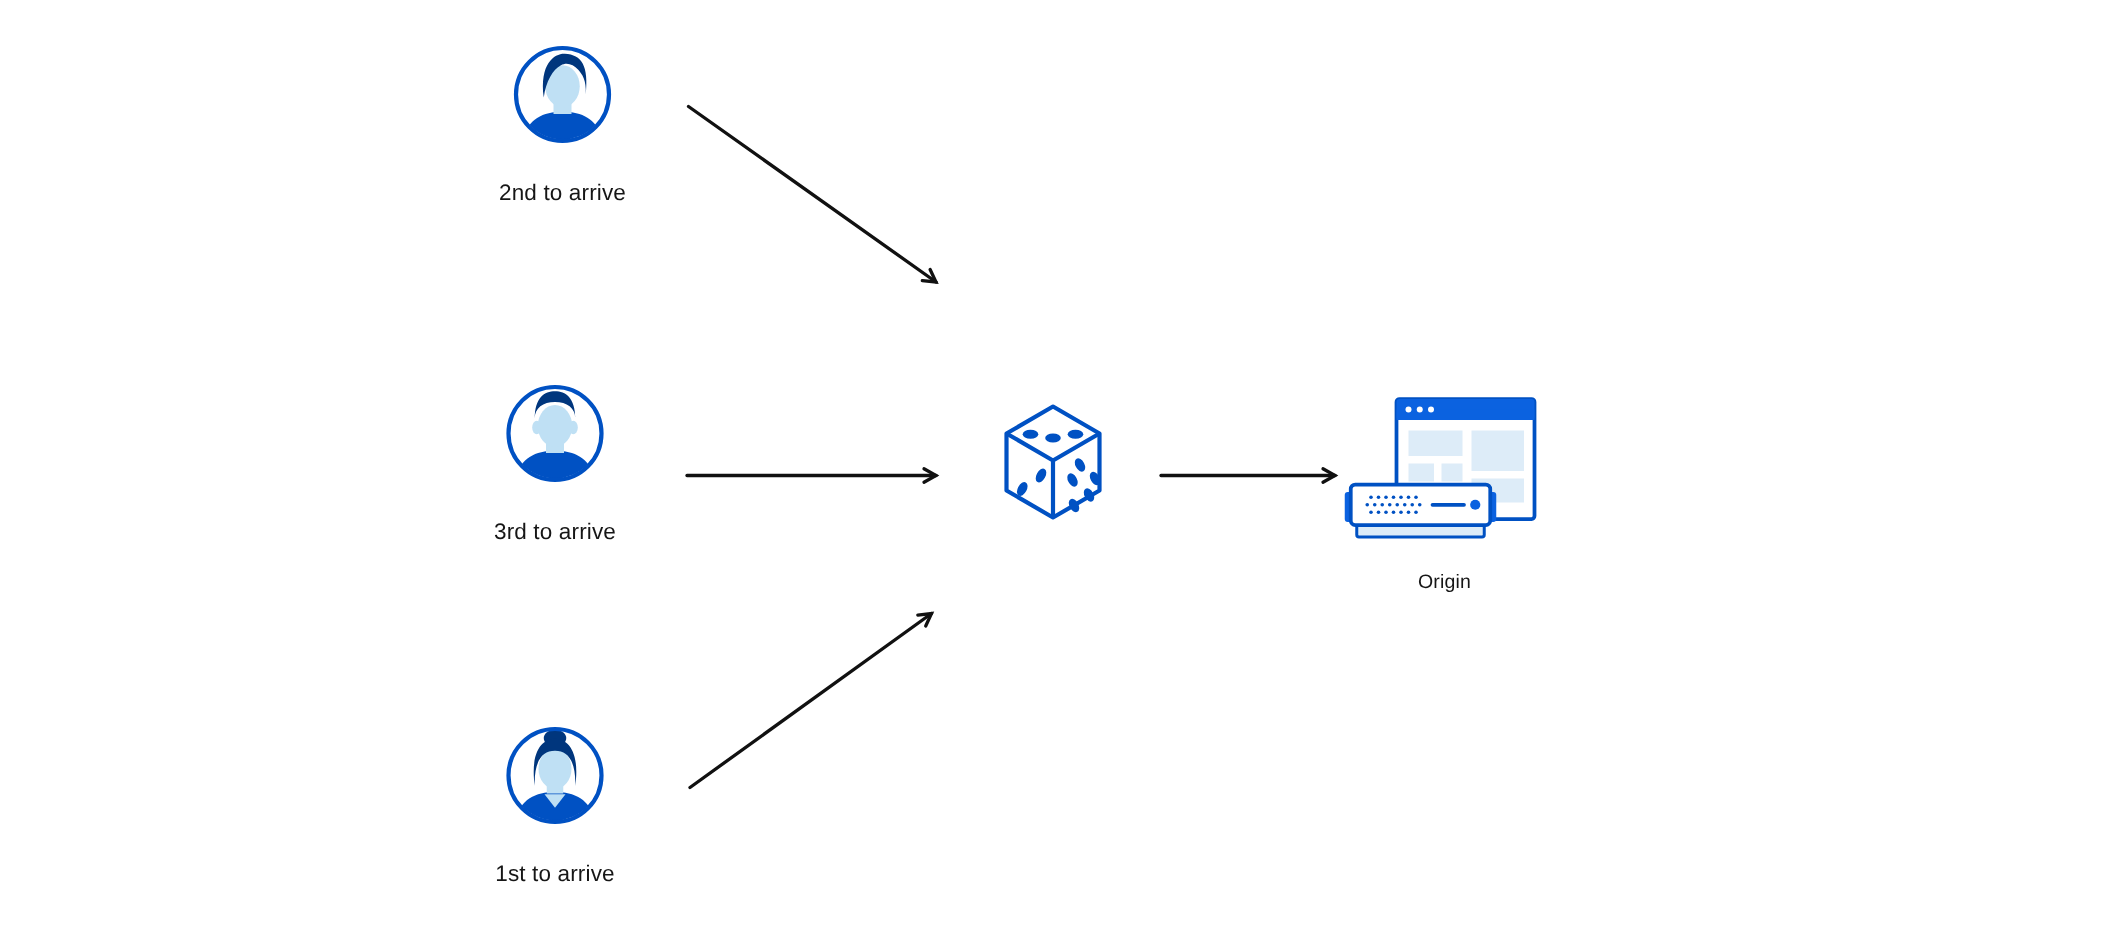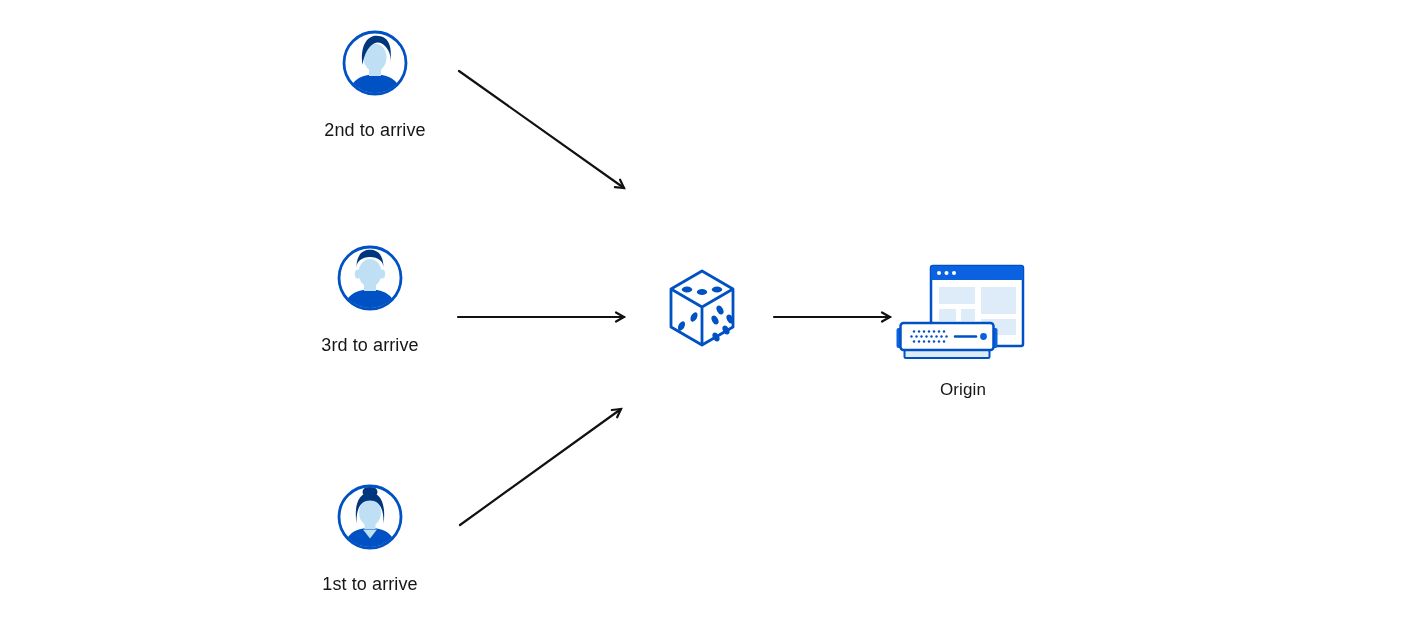--- a/index.html
+++ b/index.html
@@ -17,24 +17,24 @@
   body{font-family:"Liberation Sans","DejaVu Sans",sans-serif;}
   .canvas{
     position:relative;width:1405px;height:633px;
     background:var(--canvas-bg);overflow:hidden;
   }
   .arrows{position:absolute;left:0;top:0;pointer-events:none;}
   .arrow{stroke:var(--arrow-black);stroke-width:2.2;stroke-linecap:round;fill:none;marker-end:url(#arrowhead);}
   .ah{fill:none;stroke:var(--arrow-black);stroke-width:2.2;stroke-linecap:round;stroke-linejoin:miter;}
   .node{position:absolute;display:flex;flex-direction:column;align-items:center;}
   .node-label{
-    margin-top:0;font-size:18px;line-height:1.2;color:var(--label-text);
+    margin-top:0;font-size:15px;line-height:1.2;color:var(--label-text);
     white-space:nowrap;text-align:center;letter-spacing:0.1px;
   }
-  .origin-label{font-size:17px;}
+  .origin-label{font-size:13px;}
   
   .ring{fill:none;stroke:var(--stroke-blue);stroke-width:2.8;}
   .f-white{fill:#ffffff;}
   .f-skin{fill:var(--skin-blue);}
   .f-hair{fill:var(--hair-blue);}
   .f-shirt{fill:var(--stroke-blue);}
   .f-blue{fill:var(--stroke-blue);}
   .f-bright{fill:var(--bright-blue);}
   .f-light{fill:var(--light-blue);}
   .st-blue{stroke:var(--stroke-blue);fill:#ffffff;}
@@ -69,21 +69,21 @@
         <path class="f-shirt" d="M7,68 C9,51 20,45.5 34,45.5 C48,45.5 59,51 61,68 Z"></path>
         <path class="f-skin" d="M28,34 h12 v13 h-12 z"></path>
         <ellipse class="f-skin" cx="34" cy="28.5" rx="11.5" ry="14"></ellipse>
         <path class="f-hair" d="M21.5,36 C18.5,13 29,6.5 35.5,6.8 C47,7.4 51.5,15 49.5,34 C50,24 47,20.5 44.5,17.5 C41,13.5 36.5,12.5 33,14.5 C27.5,17.5 23,25 21.5,36 Z"></path>
       </g>
       <circle class="ring" cx="34" cy="34" r="31"></circle>
     </svg>
     <figcaption class="node-label" style="margin-top:23px;">2nd to arrive</figcaption>
   </figure>
 
-  <figure class="node" style="left:290px;top:244px;width:160px;justify-content:flex-end;">
+  <figure class="node" style="left:290px;top:255px;width:160px;justify-content:flex-end;">
     <svg width="68" height="68" viewBox="0 0 68 68">
       <defs>
           <clipPath id="clip2">
             <circle cx="34" cy="34" r="30"></circle>
           </clipPath>
         </defs>
       <circle class="f-white" cx="34" cy="34" r="30"></circle>
       <g clip-path="url(#clip2)">
         <path class="f-shirt" d="M7,68 C9,51 20,45.5 34,45.5 C48,45.5 59,51 61,68 Z"></path>
         <path class="f-skin" d="M28,34 h12 v13 h-12 z"></path>

